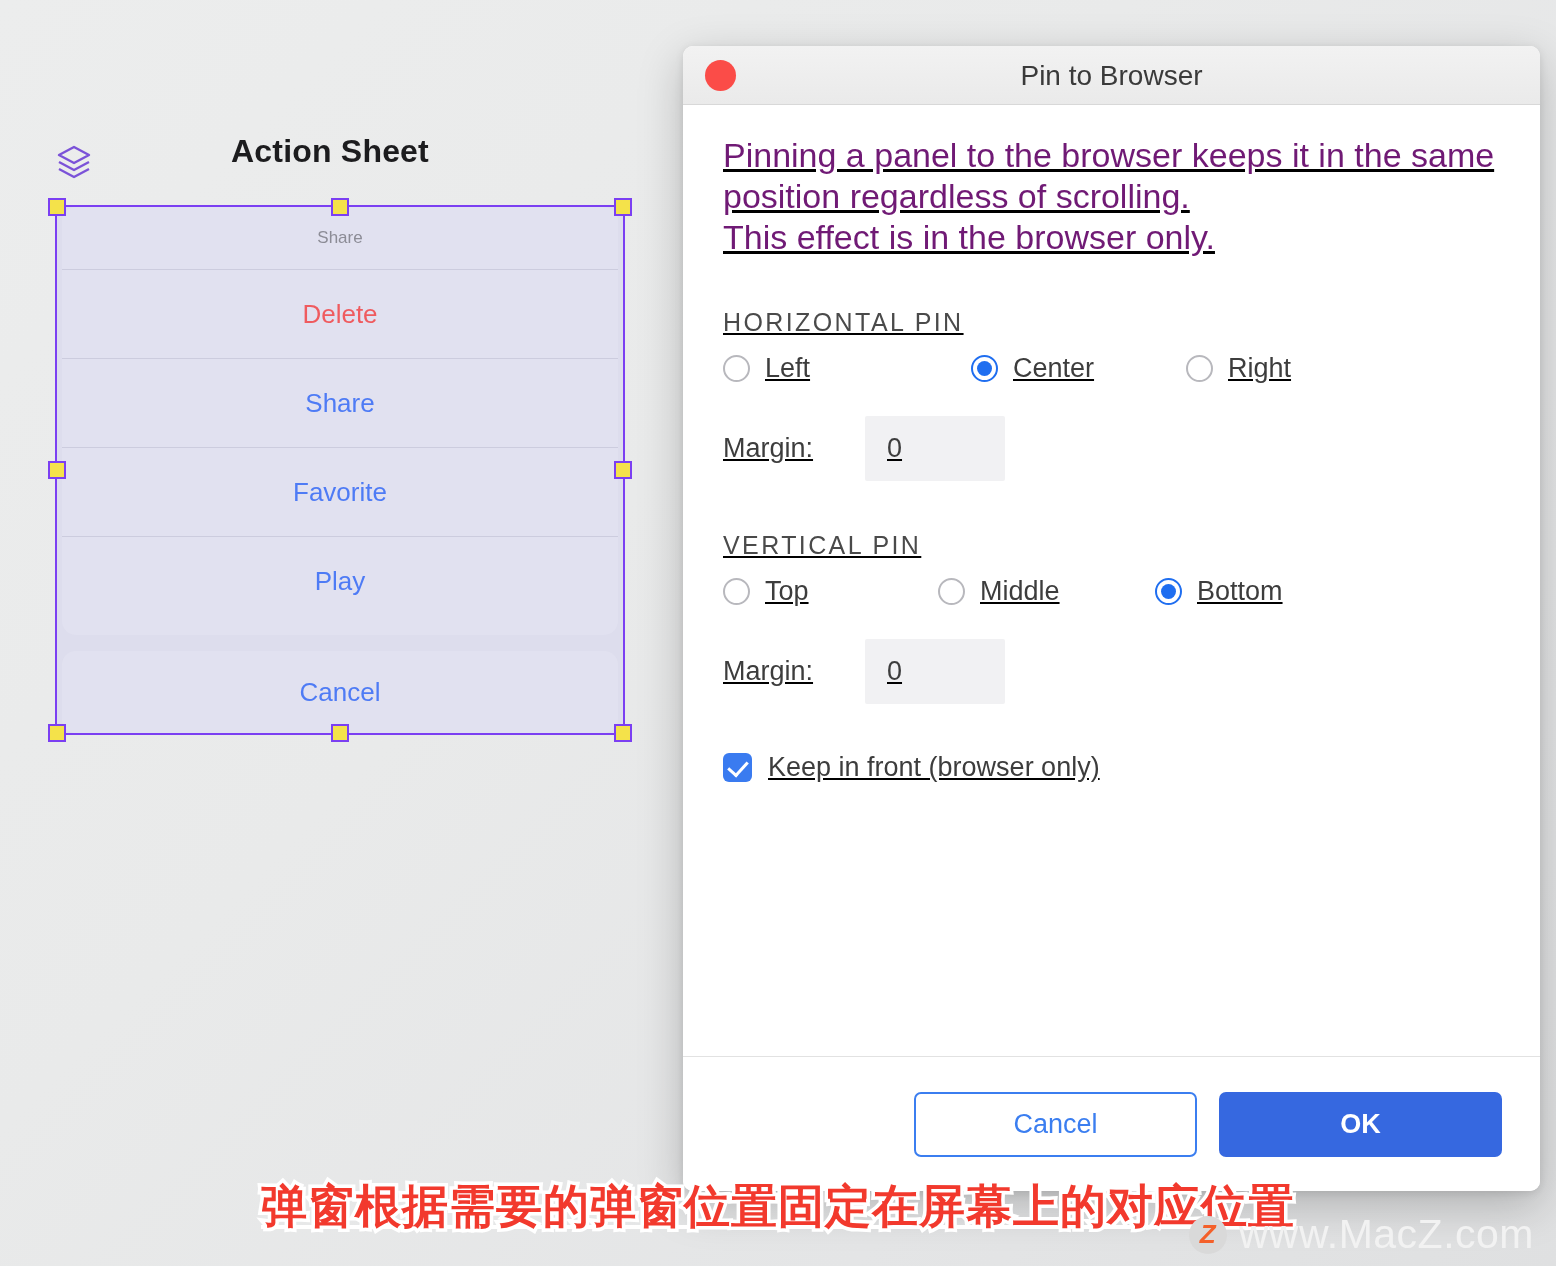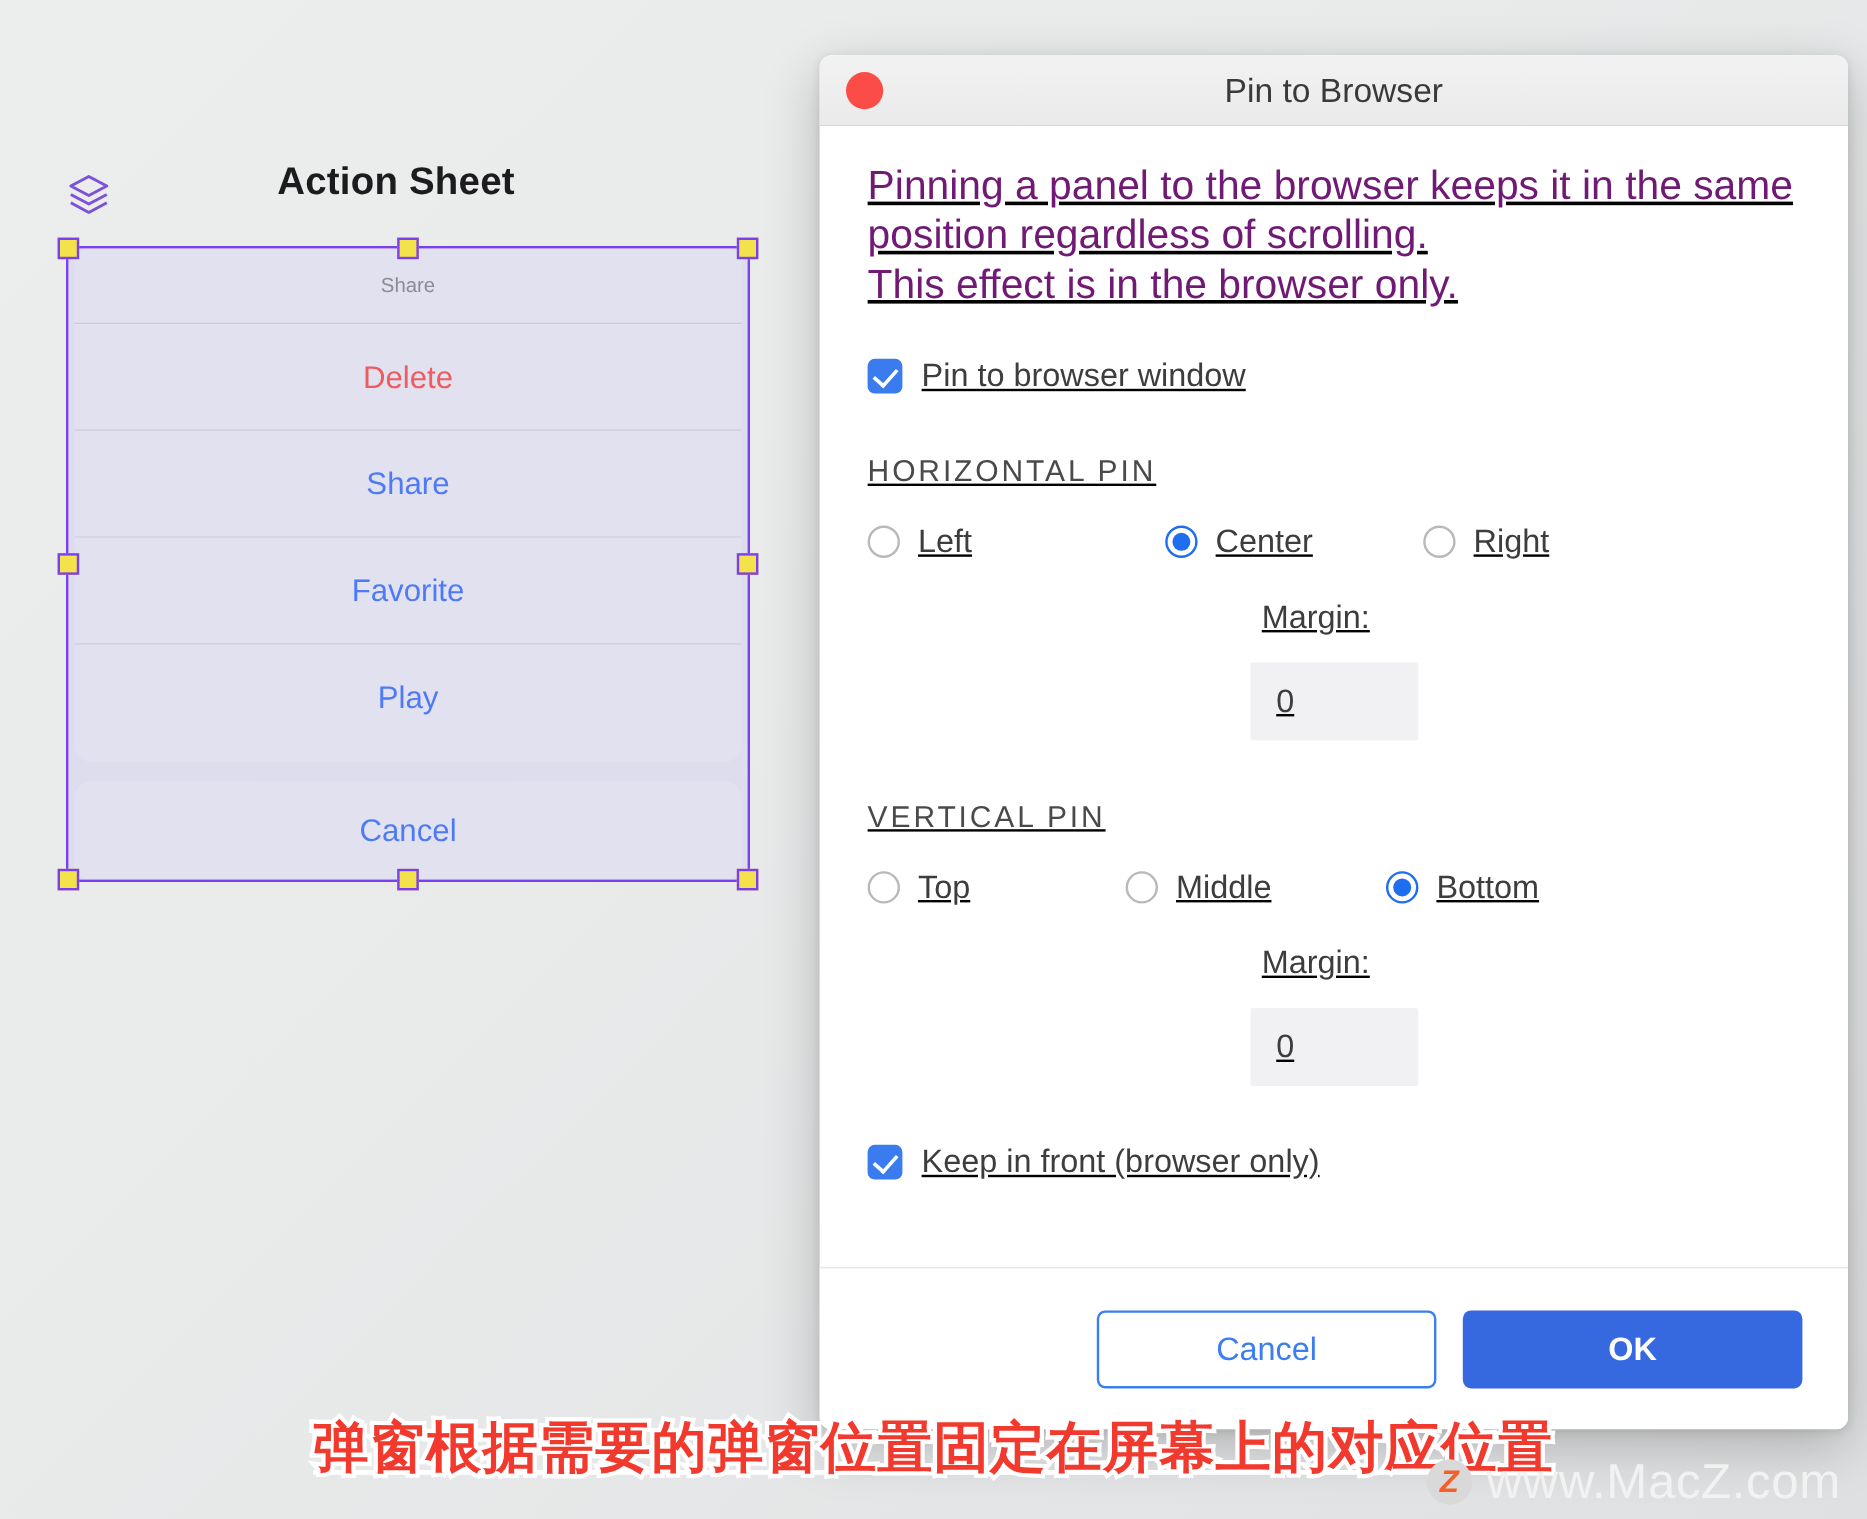--- a/index.html
+++ b/index.html
@@ -178,21 +178,21 @@
   }
   .section-title {
     font-size: 25px;
     letter-spacing: 2.4px;
     color: #4a4a4a;
     margin-top: 50px;
   }
   .radio-row {
     display: flex;
     align-items: center;
-    margin-top: 28px;
+    margin-top: 16px;
   }
   .radio-item {
     display: flex;
     align-items: center;
     gap: 15px;
   }
   .radio {
     width: 27px; height: 27px;
     border-radius: 50%;
     border: 2px solid #b8b8bd;
@@ -214,21 +214,20 @@
   }
   .radio-label {
     font-size: 27px;
     color: #3d3d3d;
   }
   .margin-row {
     display: flex;
     align-items: center;
     margin-top: 32px;
     gap: 22px;
-    flex-direction: column;
   }
   .margin-label {
     font-size: 27px;
     color: #3d3d3d;
     width: 120px;
   }
   .margin-input {
     width: 140px; height: 65px;
     background: #f1f1f3;
     border: none;
@@ -357,24 +356,20 @@
       <div id="close-btn"></div>
       <div id="dialog-title">Pin to Browser</div>
     </div>
 
     <div id="dialog-body">
 
       <div class="desc">Pinning a panel to the browser keeps it in the same</div>
       <div class="desc">position regardless of scrolling.</div>
       <div class="desc">This effect is in the browser only.</div>
 
-      <div class="checkrow" id="checkrow-pin">
-        <div class="checkbox"></div>
-        <div class="checklabel">Pin to browser window</div>
-      </div>
 
       <div class="section-title">HORIZONTAL PIN</div>
       <div class="radio-row">
         <div class="radio-item" style="width:248px;">
           <div class="radio"></div>
           <div class="radio-label">Left</div>
         </div>
         <div class="radio-item" style="width:215px;">
           <div class="radio on"></div>
           <div class="radio-label">Center</div>

